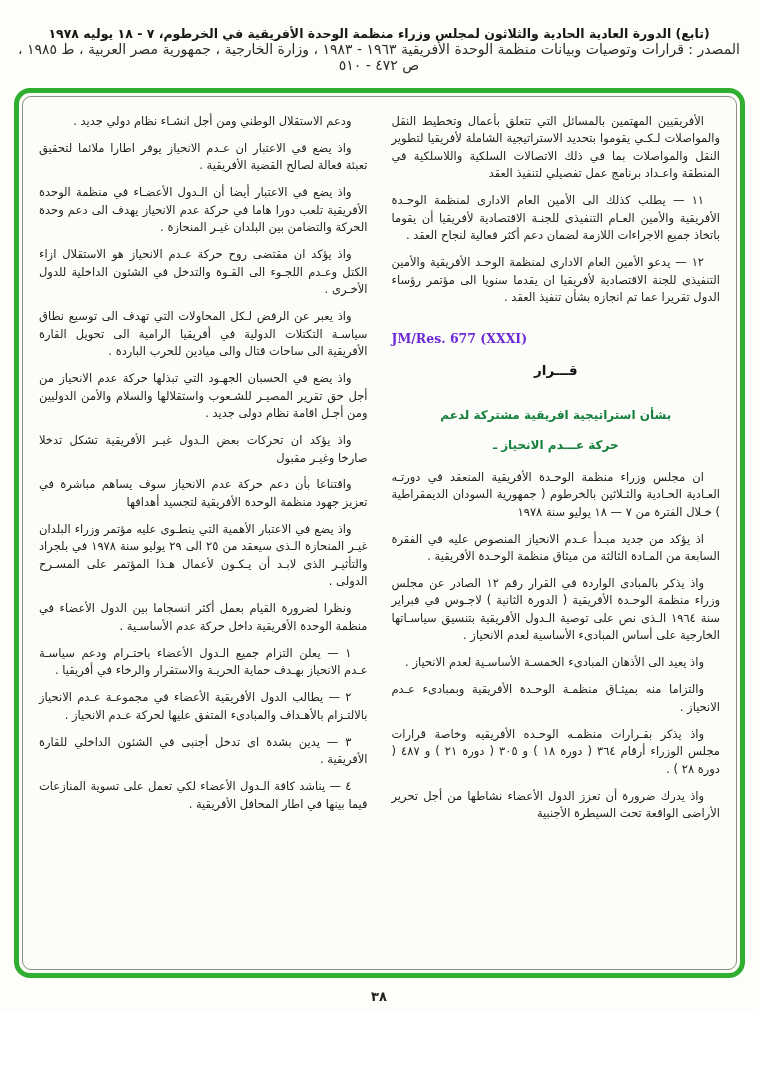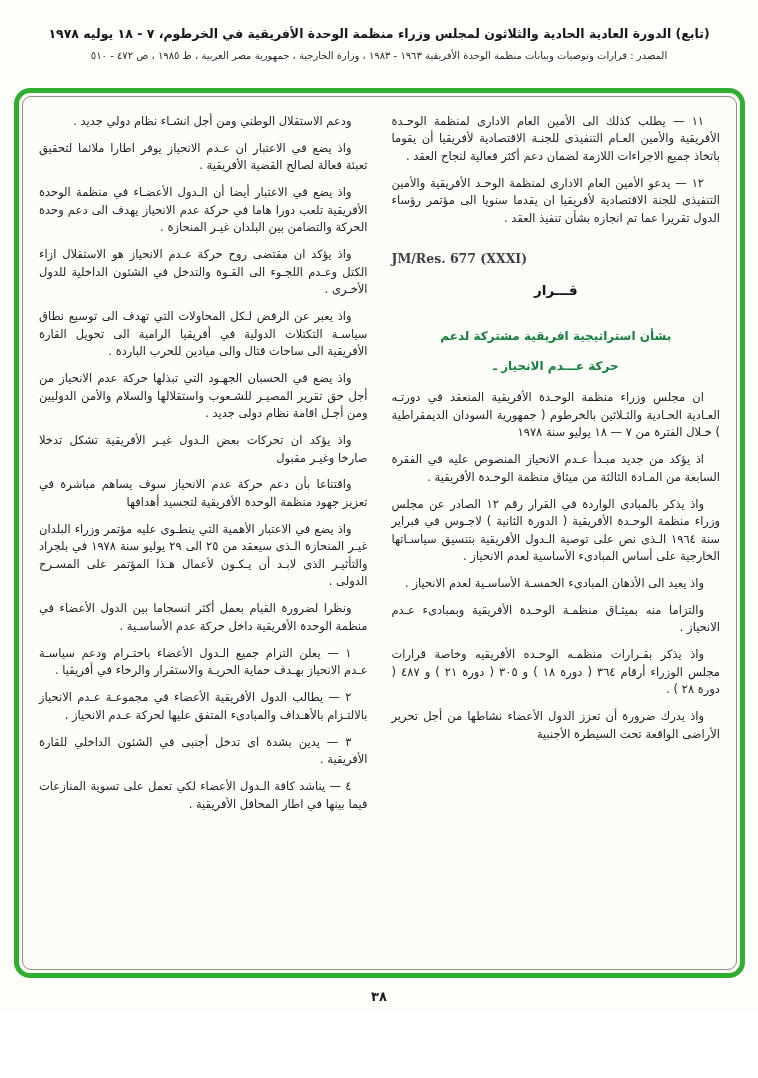--- a/index.html
+++ b/index.html
@@ -17,22 +17,21 @@
     direction: rtl;
     text-align: center;
     padding: 26px 18px 0;
   }
   .header-line1 {
     font-size: 12.5px;
     font-weight: bold;
     color: #161616;
   }
   .header-line2 {
-    font-size: 10px;
-    margin-top: 9px;
+    font-size: 14px;
     color: #2b2b2b;
   }
   .doc-frame {
     position: absolute;
     top: 88px;
     left: 14px;
     right: 13px;
     bottom: 33px;
     border: 5px solid #2fae2f;
     border-radius: 16px;
@@ -64,21 +63,21 @@
     margin: 0 0 9.5px;
     text-indent: 16px;
   }
   .res-ref {
     direction: ltr;
     text-align: left;
     font-weight: bold;
     font-size: 12.5px;
     font-family: "DejaVu Serif", serif;
     margin: 22px 0 12px;
-    color: #404040;
+    color: #6d28d9;
   }
   .res-title {
     text-align: center;
     font-size: 13.5px;
     font-weight: bold;
     margin: 8px 0 26px;
     color: #141414;
   }
   .res-subtitle {
     text-align: center;
@@ -107,20 +106,21 @@
   <header class="page-header">
     <div class="header-line1">(تابع) الدورة العادية الحادية والثلاثون لمجلس وزراء منظمة الوحدة الأفريقية في الخرطوم، ٧ - ١٨ يوليه ١٩٧٨</div>
     <div class="header-line2">المصدر : قرارات وتوصيات وبيانات منظمة الوحدة الأفريقية ١٩٦٣ - ١٩٨٣ ، وزارة الخارجية ، جمهورية مصر العربية ، ط ١٩٨٥ ، ص ٤٧٢ - ٥١٠</div>
   </header>
 
   <div class="doc-frame" style="border-color: rgb(47, 174, 47);">
     <div class="doc-inner">
       <div class="columns">
 
         <section class="column">
+          <p>الأفريقيين المهتمين بالمسائل التي تتعلق بأعمال وتخطيط النقل والمواصلات لـكـي يقوموا بتحديد الاستراتيجية الشاملة لأفريقيا لتطوير النقل والمواصلات بما في ذلك الاتصالات السلكية واللاسلكية في المنطقة واعـداد برنامج عمل تفصيلي لتنفيذ العقد</p>
           <p>١١ — يطلب كذلك الى الأمين العام الادارى لمنظمة الوحـدة الأفريقية والأمين العـام التنفيذى للجنـة الاقتصادية لأفريقيا أن يقوما باتخاذ جميع الاجراءات اللازمة لضمان دعم أكثر فعالية لنجاح العقد .</p>
           <p>١٢ — يدعو الأمين العام الادارى لمنظمة الوحـد الأفريقية والأمين التنفيذى للجنة الاقتصادية لأفريقيا ان يقدما سنويا الى مؤتمر رؤساء الدول تقريرا عما تم انجازه بشأن تنفيذ العقد .</p>
 
           <div class="res-block">
             <div class="res-ref">JM/Res. 677 (XXXI)</div>
             <div class="res-title">قـــرار</div>
             <div class="res-subtitle">بشأن استراتيجية افريقية مشتركة لدعم</div>
             <div class="res-subtitle">حركة عـــدم الانحياز ـ</div>
           </div>
 

